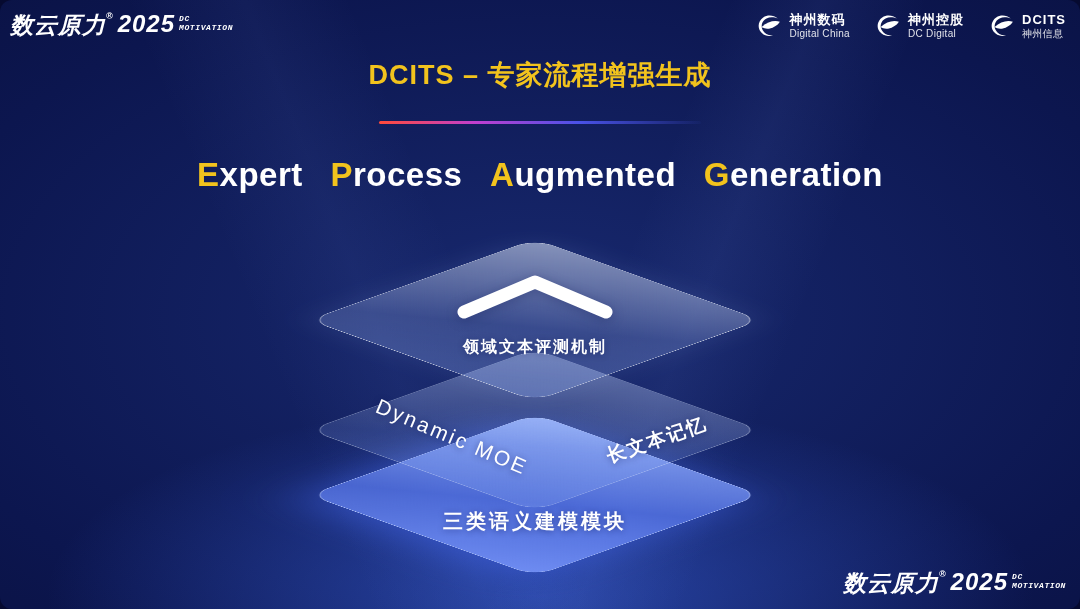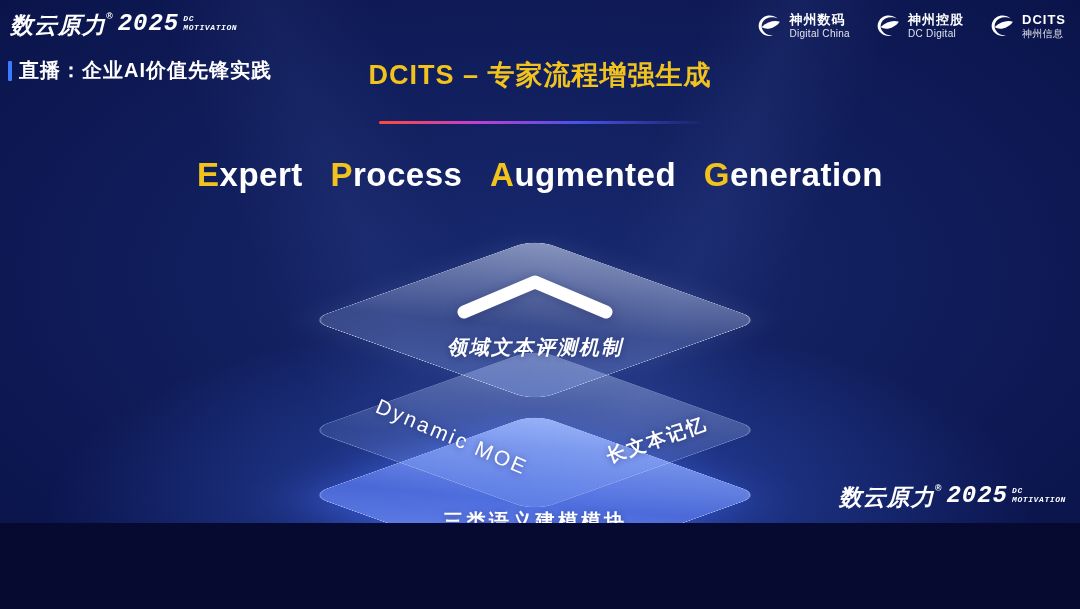--- a/index.html
+++ b/index.html
@@ -1,38 +1,39 @@
 <!DOCTYPE html>
 <html><head>
 <meta charset="utf-8">
 <style>
   * { margin:0; padding:0; box-sizing:border-box; }
   html,body { width:1080px; height:609px; }
   body { font-family:"Liberation Sans","DejaVu Sans",sans-serif; background:#060a30; overflow:hidden; }
 
   .stage{
-    position:relative; width:1080px; height:523px; overflow:hidden; color:#fff;
+    position:relative; width:1080px; height:609px; overflow:hidden; color:#fff;
     background:
       radial-gradient(ellipse 760px 300px at 50% 98%, rgba(62,105,235,0.55), rgba(62,105,235,0) 65%),
       radial-gradient(ellipse 1150px 640px at 50% 52%, #18296f 0%, #0c164f 55%, #070c33 100%);
+    border-radius: 12px;
   }
   .stage::before{
     content:""; position:absolute; inset:0; pointer-events:none;
     background:
       linear-gradient(112deg, rgba(130,160,255,0) 55%, rgba(130,160,255,0.07) 62%, rgba(130,160,255,0) 70%),
       linear-gradient(248deg, rgba(130,160,255,0) 55%, rgba(130,160,255,0.06) 63%, rgba(130,160,255,0) 72%);
   }
 
   
   .brand{ position:absolute; display:flex; align-items:flex-start; font-style:italic; font-weight:bold; white-space:nowrap; }
   .brand.hdr{ top:10px; left:10px; }
   .brand.ftr{ right:14px; bottom:10px; }
   .brand .bname{ font-size:23px; letter-spacing:1px; }
   .brand .breg{ font-size:9px; margin-top:1px; }
-  .brand .byear{ font-size:24px; margin-left:5px; letter-spacing:1px;font-family:Liberation Mono, monospace; }
+  .brand .byear{ font-size:24px; margin-left:5px; letter-spacing:1px; }
   .brand .btag{ display:flex; flex-direction:column; margin-left:4px; margin-top:4px; font-style:italic;font-family:Liberation Mono, monospace; }
   .brand .btag span{ font-size:8px; font-weight:bold; letter-spacing:0.6px; line-height:1.15; }
 
   
   .live{ position:absolute; top:57px; left:8px; display:flex; align-items:center; gap:7px;
          font-size:20px; font-weight:bold; letter-spacing:1px; }
   .live .bar{ width:4px; height:20px; background:#3a7bff; border-radius:1px; }
 
   
   .slide-title{ position:absolute; top:57px; left:0; width:100%; text-align:center;
@@ -64,21 +65,21 @@
   .layer-mid{ top:430px; z-index:2;
       background:linear-gradient(150deg, rgba(206,221,255,0.40) 0%, rgba(152,182,255,0.16) 60%, rgba(152,182,255,0.24) 100%);
       border:1px solid rgba(235,242,255,0.40); }
   .layer-bot{ top:495px; z-index:1;
       background:linear-gradient(150deg, rgba(152,180,255,0.92) 0%, rgba(92,125,245,0.70) 55%, rgba(122,152,255,0.85) 100%);
       border:1px solid rgba(200,215,255,0.60); box-shadow:0 18px 70px rgba(70,105,240,0.55); }
 
   
   .lab{ position:absolute; z-index:4; color:#fff; white-space:nowrap;
         text-shadow:0 1px 6px rgba(10,20,80,0.45); }
-  .lab-top{ top:347px; left:535px; transform:translate(-50%,-50%); font-size:20px; font-weight:bold; letter-spacing:2px;font-style:italic; }
+  .lab-top{ top:347px; left:535px; transform:translate(-50%,-50%); font-size:16px; font-weight:bold; letter-spacing:2px; }
   .lab-dyn{ top:437px; left:452px; transform:translate(-50%,-50%) rotate(23deg); font-size:21px; letter-spacing:2.5px; }
   .lab-long{ top:440px; left:657px; transform:translate(-50%,-50%) rotate(-19deg); font-size:19px; font-weight:bold; letter-spacing:2px; }
   .lab-bot{ top:521px; left:535px; transform:translate(-50%,-50%); font-size:20px; font-weight:bold; letter-spacing:3px; }
 
   .chevron{ position:absolute; z-index:4; top:296px; left:535px; transform:translate(-50%,-50%);
             filter:drop-shadow(0 2px 6px rgba(20,30,90,0.35)); }
 </style>
 </head>
 <body>
 
@@ -87,24 +88,20 @@
   <div class="brand hdr">
     <span class="bname">数云原力</span>
     <span class="breg">®</span>
     <span class="byear">2025</span>
     <span class="btag">
       <span>DC</span>
       <span>MOTIVATION</span>
     </span>
   </div>
 
-  <div class="live">
-    <span class="bar"></span>
-    <span>直播：企业AI价值先锋实践</span>
-  </div>
 
   <div class="slide-title">DCITS – 专家流程增强生成</div>
 
   <div class="partners">
     <div class="partner">
       <svg class="icon" viewBox="0 0 40 40">
         <path fill="#fff" d="M32.5 9.2C27 4.5 18 3.6 11.7 7.8 4.8 12.4 3.2 21.4 7.9 28c4 5.6 11.6 7.8 17.9 5.2-6 0.8-12.2-2-14.9-7.4-3.1-6.2-0.6-13.6 5.6-16.6 5.3-2.6 11.5-1.6 16 0z"></path>
         <path fill="#fff" d="M9.5 21.5c7.5-8 19-10.5 26-7.7-5.5 8.7-18.5 13-26 7.7z"></path>
       </svg>
       <span class="pt">

